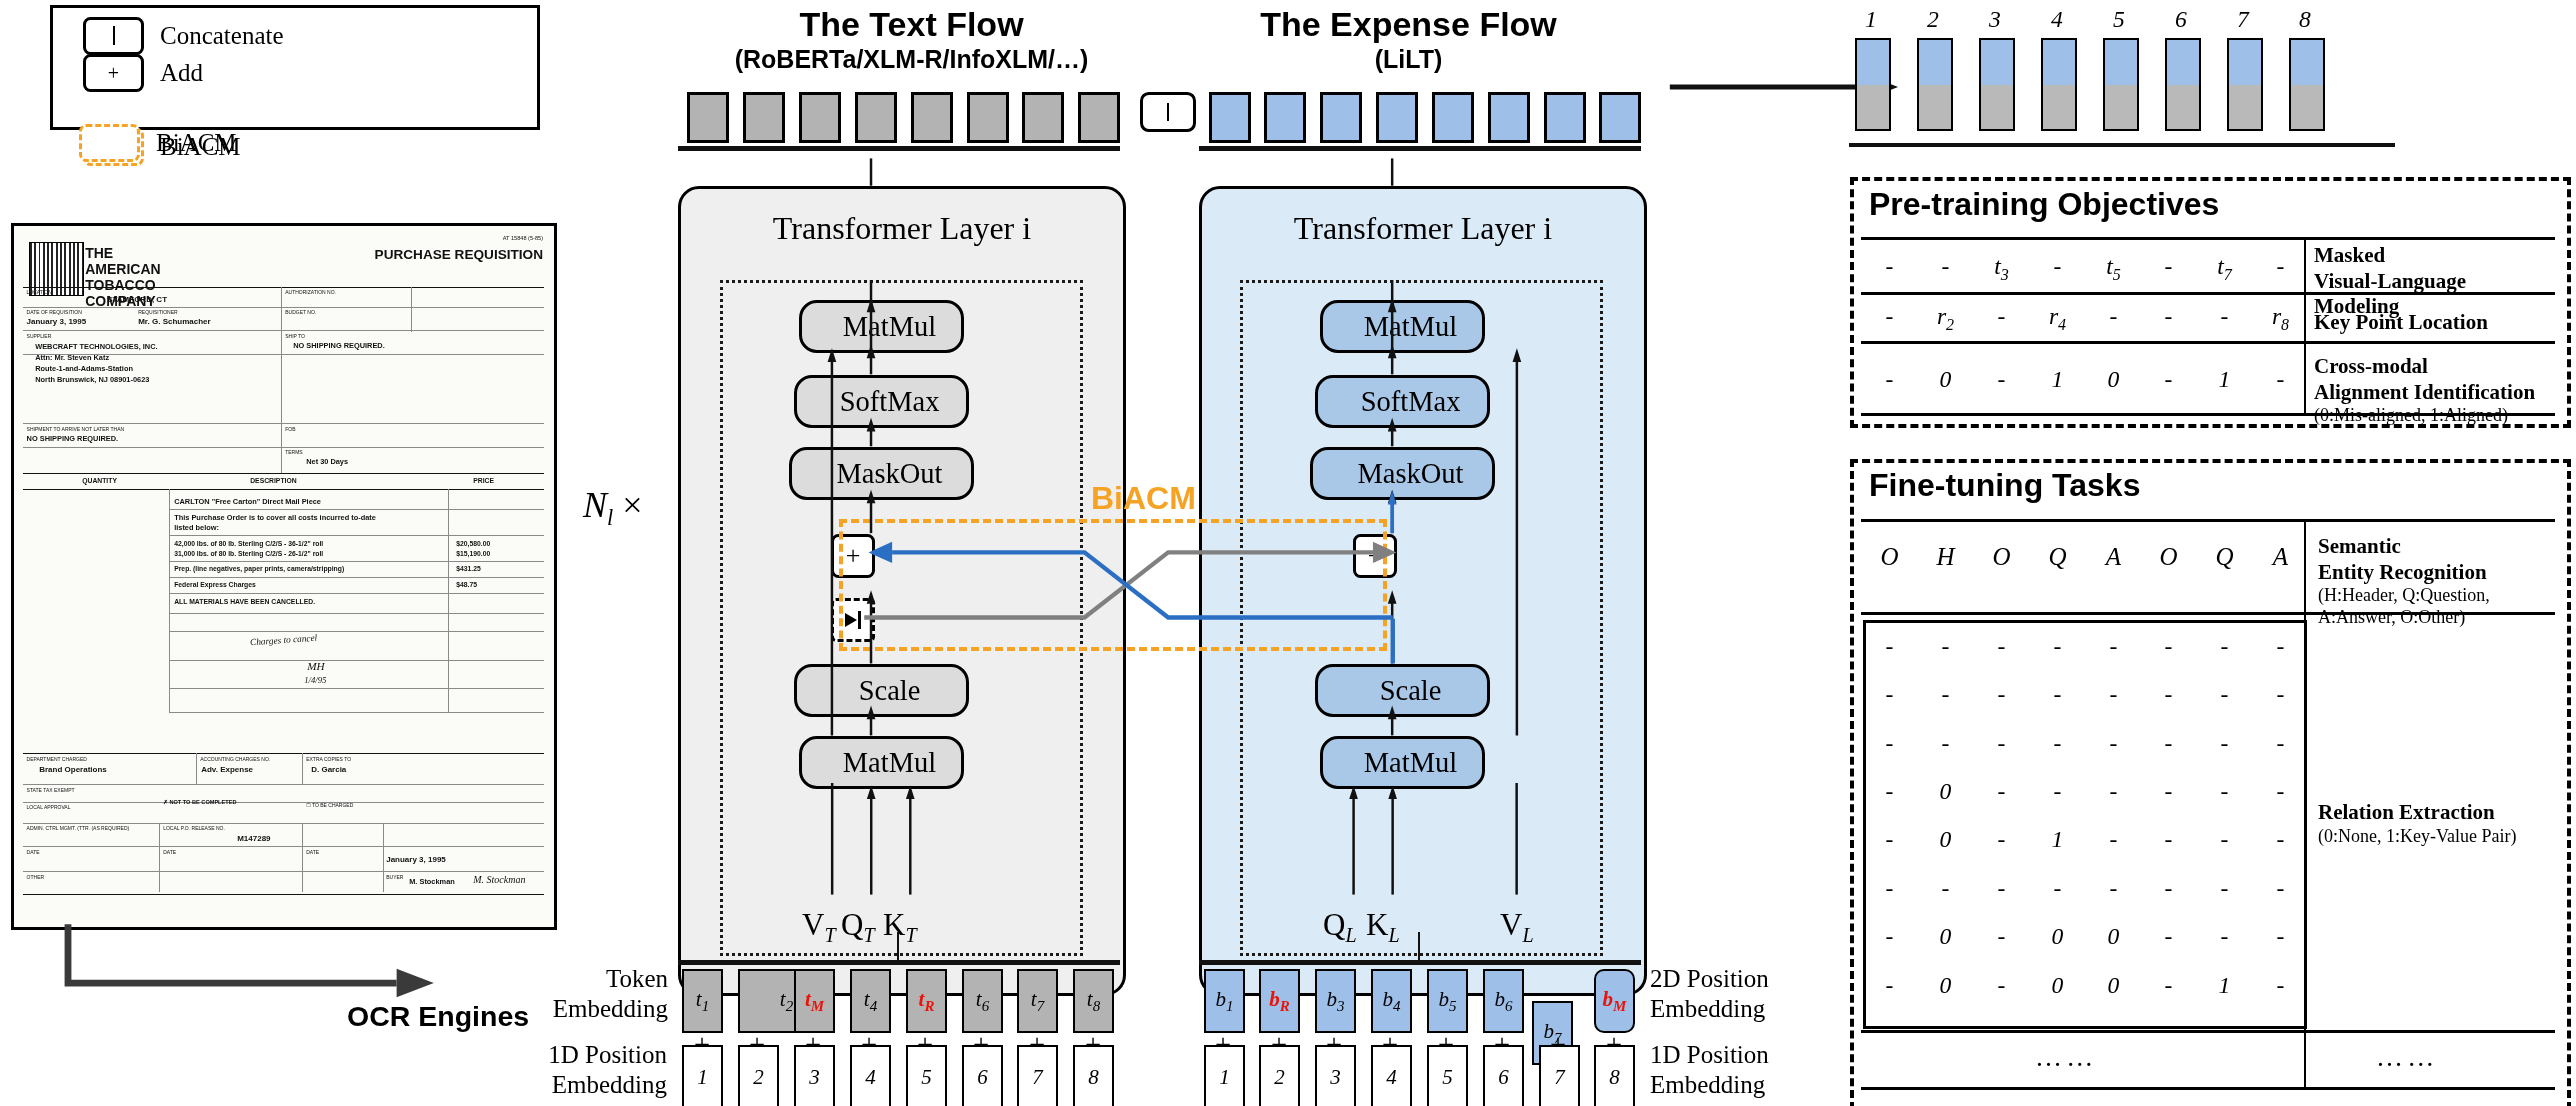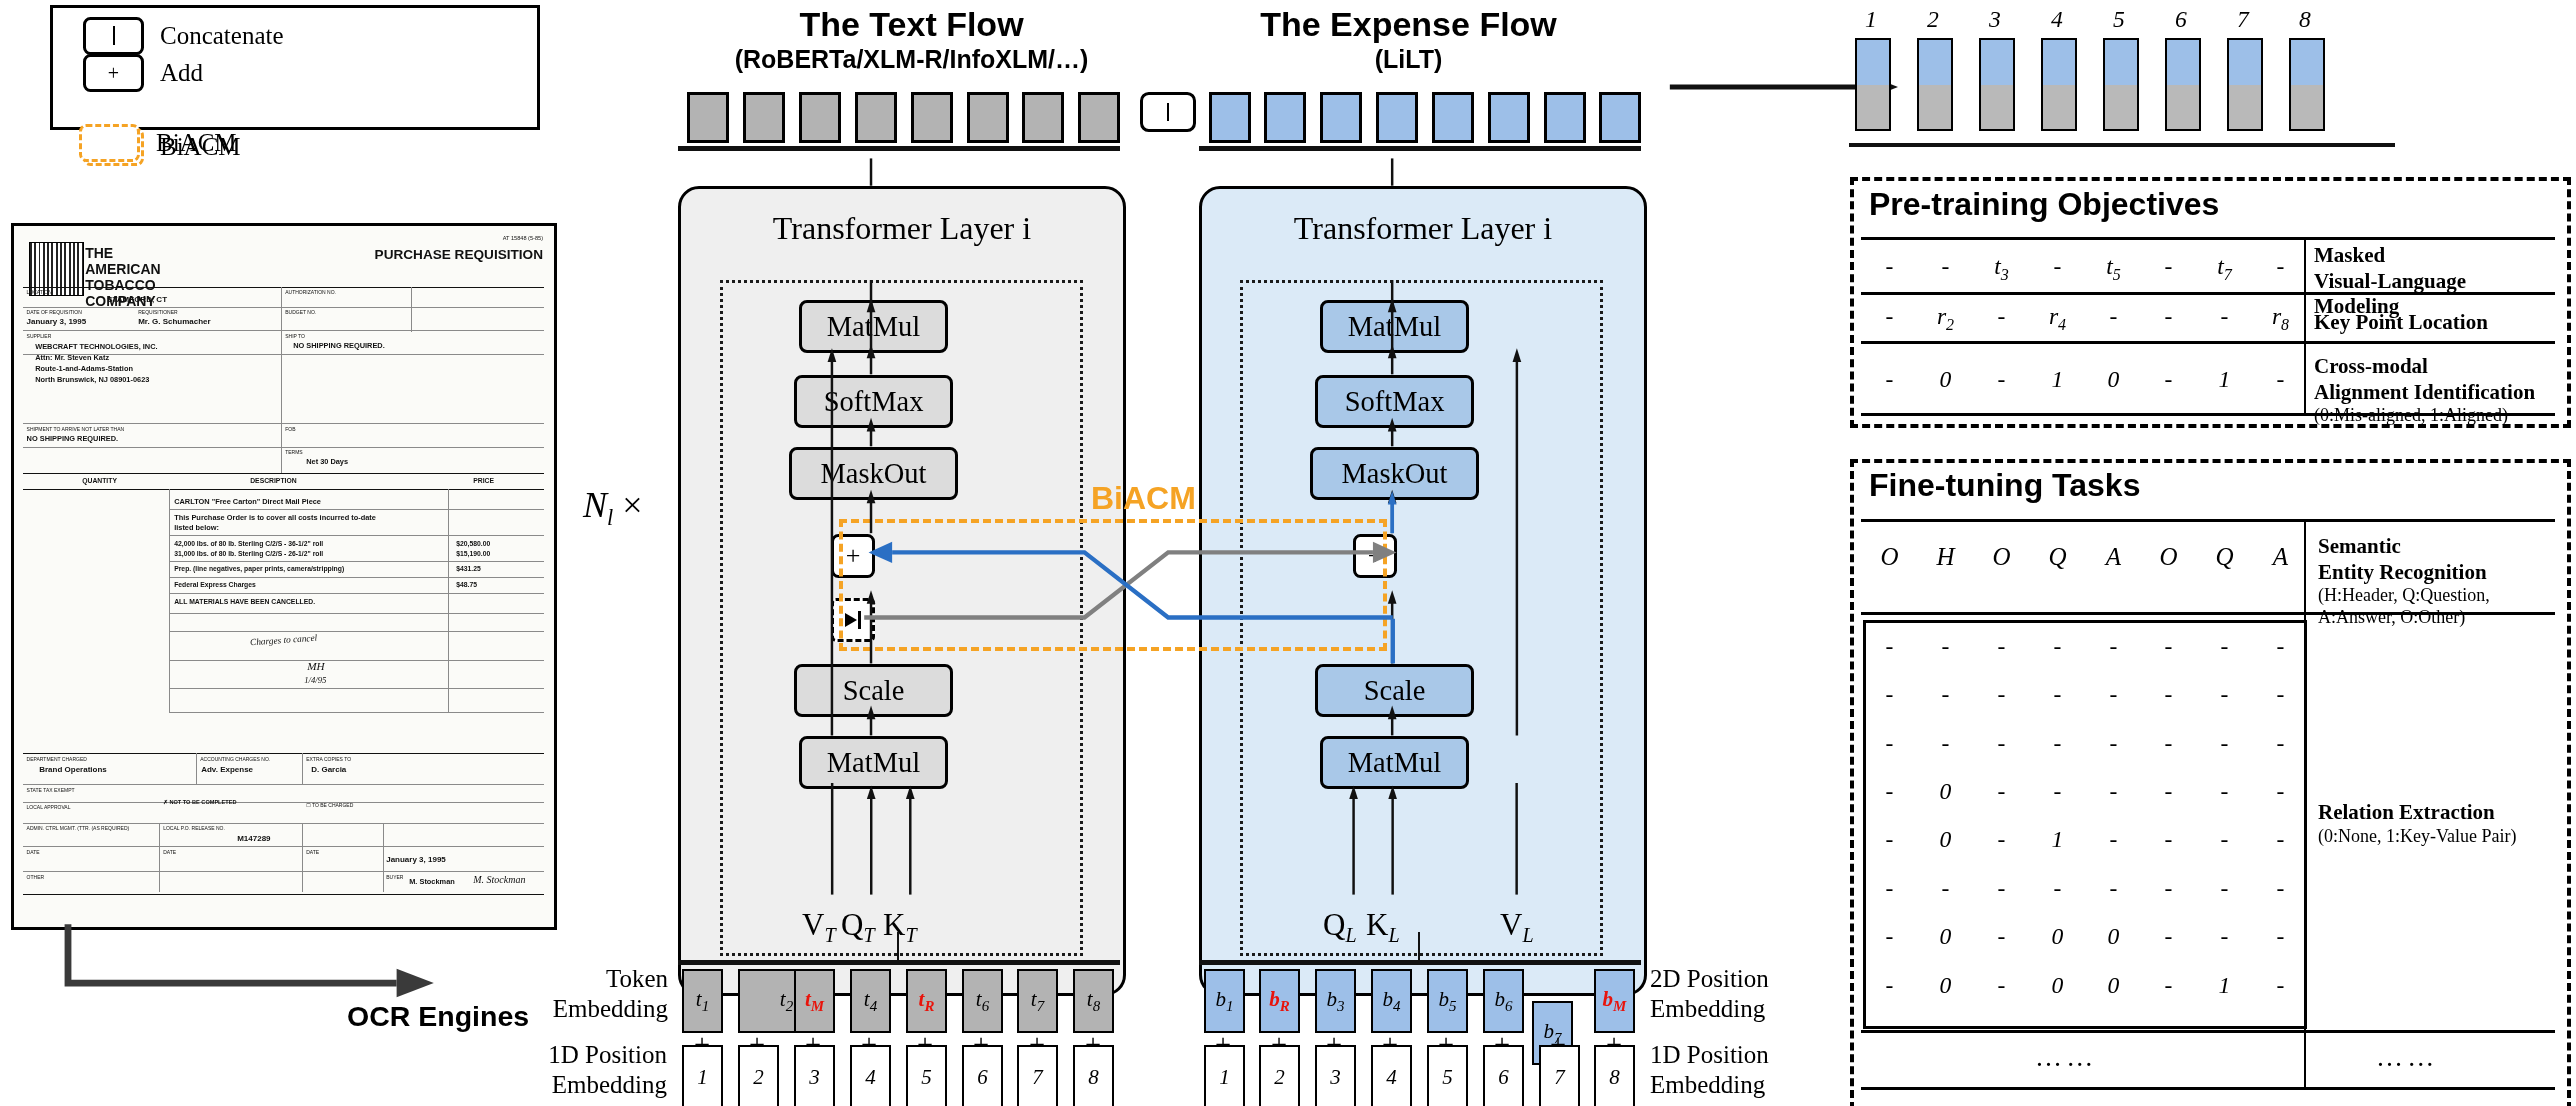--- a/index.html
+++ b/index.html
@@ -42,22 +42,22 @@
   .topchip.blue{background:#9dbfe8;}
   .concat-chip{position:absolute;width:50px;height:34px;border:3.1px solid #000;border-radius:8.7px;background:#fff;
      display:flex;align-items:center;justify-content:center;}
 
   
   .tpanel{position:absolute;border:3.7px solid #000;border-radius:21px;}
   .tpanel.text{background:#efefef;}
   .tpanel.layout{background:#dbeaf7;}
   .tpanel-title{position:absolute;width:100%;text-align:center;font-size:32px;}
   .dotbox{position:absolute;border:3.1px dotted #1a1a1a;}
-  .opbox{position:absolute;border:3.1px solid #000;border-radius:8px;display:flex;align-items:center;
-         justify-content:center;font-size:28.5px;white-space:nowrap;}
+  .opbox{position:absolute;border:3.1px solid #000;border-radius:18px;display:flex;align-items:center;
+         justify-content:center;font-size:28.5px;white-space:nowrap;padding-left:16px;}
   .opbox.gray{background:#dcdcdc;}
   .opbox.blue{background:#a9c8e8;}
   .plusbox{position:absolute;width:38px;height:38px;border:3.1px solid #000;border-radius:7.4px;background:#fff;
            display:flex;align-items:center;justify-content:center;font-size:26px;}
   .detachbox{position:absolute;width:38px;height:38px;border:3.1px dashed #000;border-radius:5px;background:#fff;
            display:flex;align-items:center;justify-content:center;}
   .biacm-box{position:absolute;border:4.3px dashed #F5A324;}
   .biacm-label{position:absolute;color:#F5A324;font-family:"Liberation Sans",sans-serif;font-weight:bold;font-size:32px;}
   .vline{position:absolute;width:1.9px;background:#111;}
 
@@ -413,21 +413,21 @@
     </div>
     <div class="embchip blue" style="left: 1427px; top: 969px;">
       <span>b<sub style="font-size:15px">5</sub></span>
     </div>
     <div class="embchip blue" style="left: 1483px; top: 969px;">
       <span>b<sub style="font-size:15px">6</sub></span>
     </div>
     <div class="embchip blue" style="left: 1532px; top: 969px; margin-top: 32px;">
       <span>b<sub style="font-size:15px">7</sub></span>
     </div>
-    <div class="embchip blue" style="left: 1594px; top: 969px;">
+    <div class="embchip blue" style="left: 1594px; top: 969px; border-radius: 10px;">
       <span class="red">b<sub style="font-size:15px">M</sub></span>
     </div>
     <div class="plusmark" style="left: 694px; top: 1029px;">+</div>
     <div class="plusmark" style="left: 749px; top: 1029px;">+</div>
     <div class="plusmark" style="left: 805px; top: 1029px;">+</div>
     <div class="plusmark" style="left: 861px; top: 1029px;">+</div>
     <div class="plusmark" style="left: 917px; top: 1029px;">+</div>
     <div class="plusmark" style="left: 973px; top: 1029px;">+</div>
     <div class="plusmark" style="left: 1029px; top: 1029px;">+</div>
     <div class="plusmark" style="left: 1085px; top: 1029px;">+</div>

